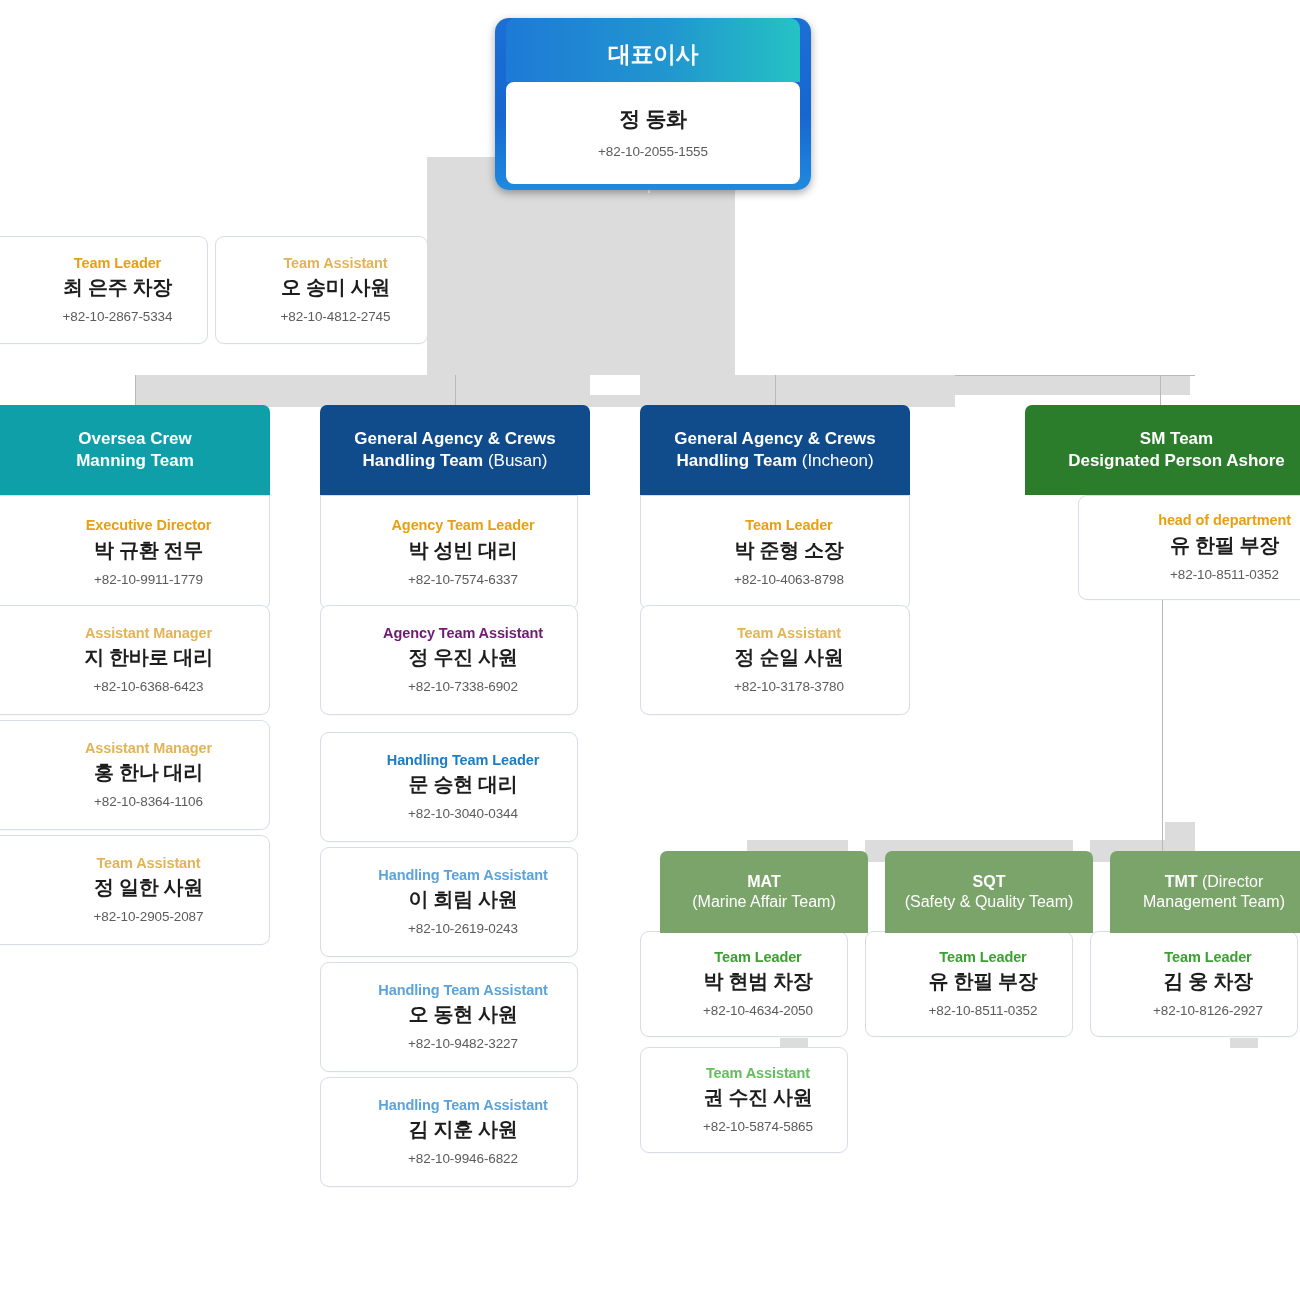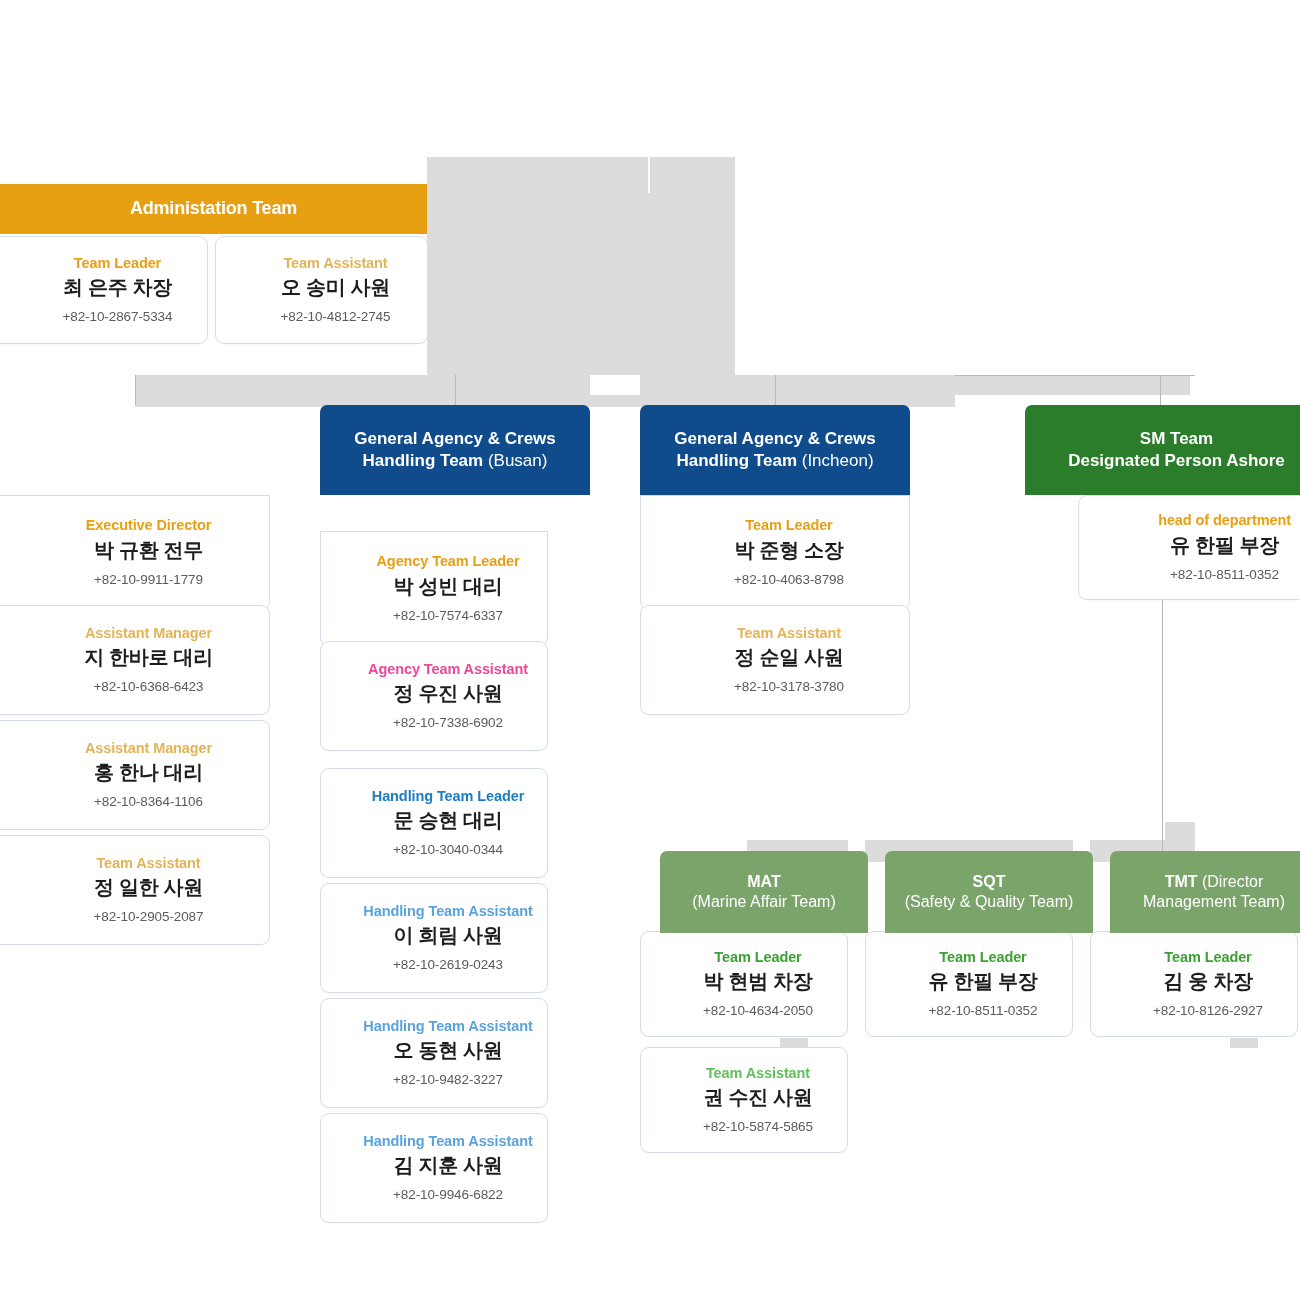--- a/index.html
+++ b/index.html
@@ -110,21 +110,21 @@
   #col1-hdr{left:0px;top:405px;width:270px;height:90px;background:#0f9fa8;font-size:17px;border-radius:0 7px 0 0;}
   #col2-hdr{left:320px;top:405px;width:270px;height:90px;background:#104c8c;font-size:17px;border-radius:7px 7px 0 0;}
   #col3-hdr{left:640px;top:405px;width:270px;height:90px;background:#104c8c;font-size:17px;border-radius:7px 7px 0 0;}
   #col4-hdr{left:1025px;top:405px;width:303px;height:90px;background:#2b7c2b;font-size:17px;border-radius:7px 7px 0 0;}
 
   
   .c1card{left:0px;width:270px;height:110px;border-radius:0 9px 9px 0;border-left:none;}
   .c1card .role{color:#e8a013;}
 
   
-  .c2card{left:320px;width:228px;height:110px;margin-top:36px;}
+  .c2card{left:320px;width:258px;height:110px;}
 
   
   .c3card{left:640px;width:270px;height:110px;}
   .c3card .role{color:#e8a013;}
 
   
   .c4card{left:1030px;width:265px;height:110px;margin-left:48px;}
   .c4card .role{color:#e8a013;}
 
   
@@ -160,34 +160,47 @@
 
   <div class="line" style="left:1162px;top:600px;width:1px;height:252px;"></div>
   <div class="conn" style="left:747px;top:840px;width:448px;height:22px;"></div>
   <div class="conn" style="left:1165px;top:822px;width:30px;height:40px;"></div>
   <div class="wline" style="left:848px;top:840px;width:17px;height:22px;"></div>
   <div class="wline" style="left:1073px;top:840px;width:17px;height:22px;"></div>
 
   <div class="conn" style="left:780px;top:1038px;width:28px;height:10px;"></div>
   <div class="conn" style="left:1230px;top:1038px;width:28px;height:10px;"></div>
 
-
-  <div class="hdr" id="admin-hdr">Administation Team</div>
+  <div id="ceo-wrap">
+    <div id="ceo-titlebg"></div>
+    <div id="ceo-title">대표이사</div>
+    <div id="ceo-inner">
+      <div class="pname">정 동화</div>
+      <div class="phone">+82-10-2055-1555</div>
+    </div>
+  </div>
+
 
   <div class="card" id="admin-c1" style="display:flex;flex-direction:column;align-items:center;justify-content:center;">
     <div class="role">Team Leader</div>
     <div class="pname">최 은주 차장</div>
     <div class="phone">+82-10-2867-5334</div>
   </div>
   <div class="card" id="admin-c2" style="display:flex;flex-direction:column;align-items:center;justify-content:center;">
     <div class="role">Team Assistant</div>
     <div class="pname">오 송미 사원</div>
     <div class="phone">+82-10-4812-2745</div>
   </div>
 
+  <div class="hdr" id="col1-hdr">
+    <div>
+      <span>Oversea Crew</span><br>
+      <span>Manning Team</span><span class="sub"></span>
+    </div>
+  </div>
   <div class="hdr" id="col2-hdr">
     <div>
       <span>General Agency &amp; Crews</span><br>
       <span>Handling Team</span><span class="sub"> (Busan)</span>
     </div>
   </div>
   <div class="hdr" id="col3-hdr">
     <div>
       <span>General Agency &amp; Crews</span><br>
       <span>Handling Team</span><span class="sub"> (Incheon)</span>
@@ -220,21 +233,21 @@
     <div class="pname">정 일한 사원</div>
     <div class="phone">+82-10-2905-2087</div>
   </div>
 
   <div class="card c2card" style="top:495px;height:115px;border-radius:0 0 9px 9px;display:flex;flex-direction:column;align-items:center;justify-content:center;">
     <div class="role" style="color:#e8a013">Agency Team Leader</div>
     <div class="pname">박 성빈 대리</div>
     <div class="phone">+82-10-7574-6337</div>
   </div>
   <div class="card c2card" style="top:605px;display:flex;flex-direction:column;align-items:center;justify-content:center;">
-    <div class="role" style="color:#ec4899">Agency Team Assistant</div>
+    <div class="role" style="color:#701a75">Agency Team Assistant</div>
     <div class="pname">정 우진 사원</div>
     <div class="phone">+82-10-7338-6902</div>
   </div>
   <div class="card c2card" style="top:732px;display:flex;flex-direction:column;align-items:center;justify-content:center;">
     <div class="role" style="color:#1c7dc4">Handling Team Leader</div>
     <div class="pname">문 승현 대리</div>
     <div class="phone">+82-10-3040-0344</div>
   </div>
   <div class="card c2card" style="top:847px;display:flex;flex-direction:column;align-items:center;justify-content:center;">
     <div class="role" style="color:#5ba3db">Handling Team Assistant</div>

